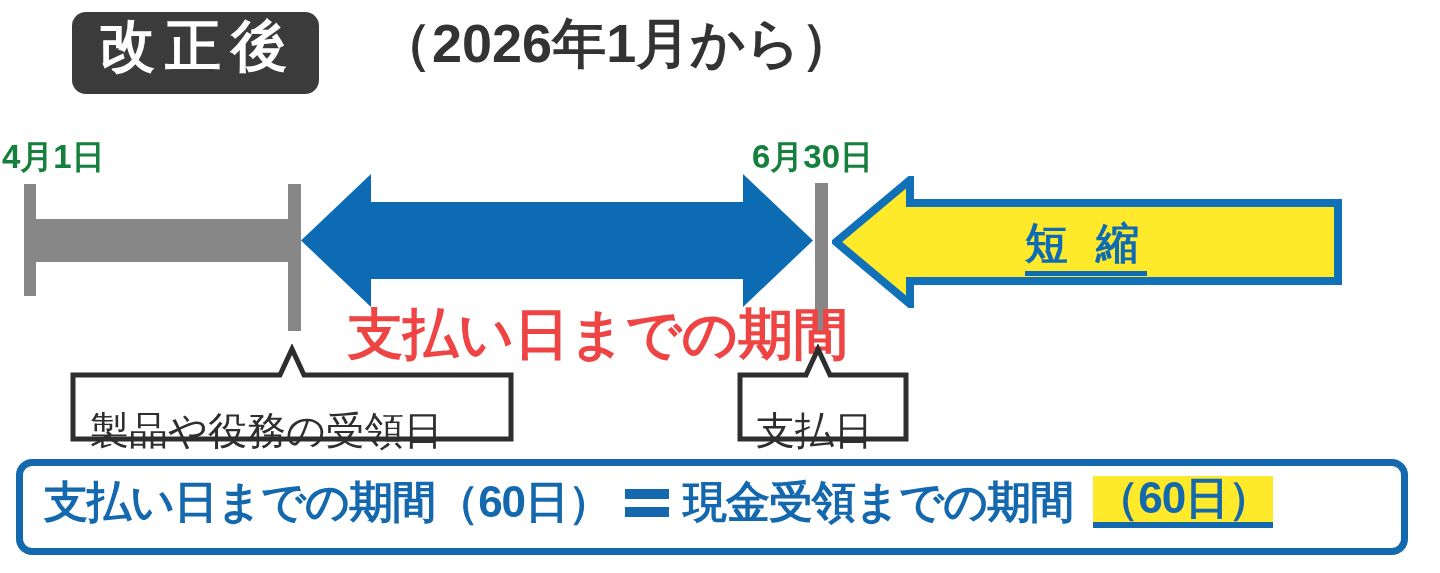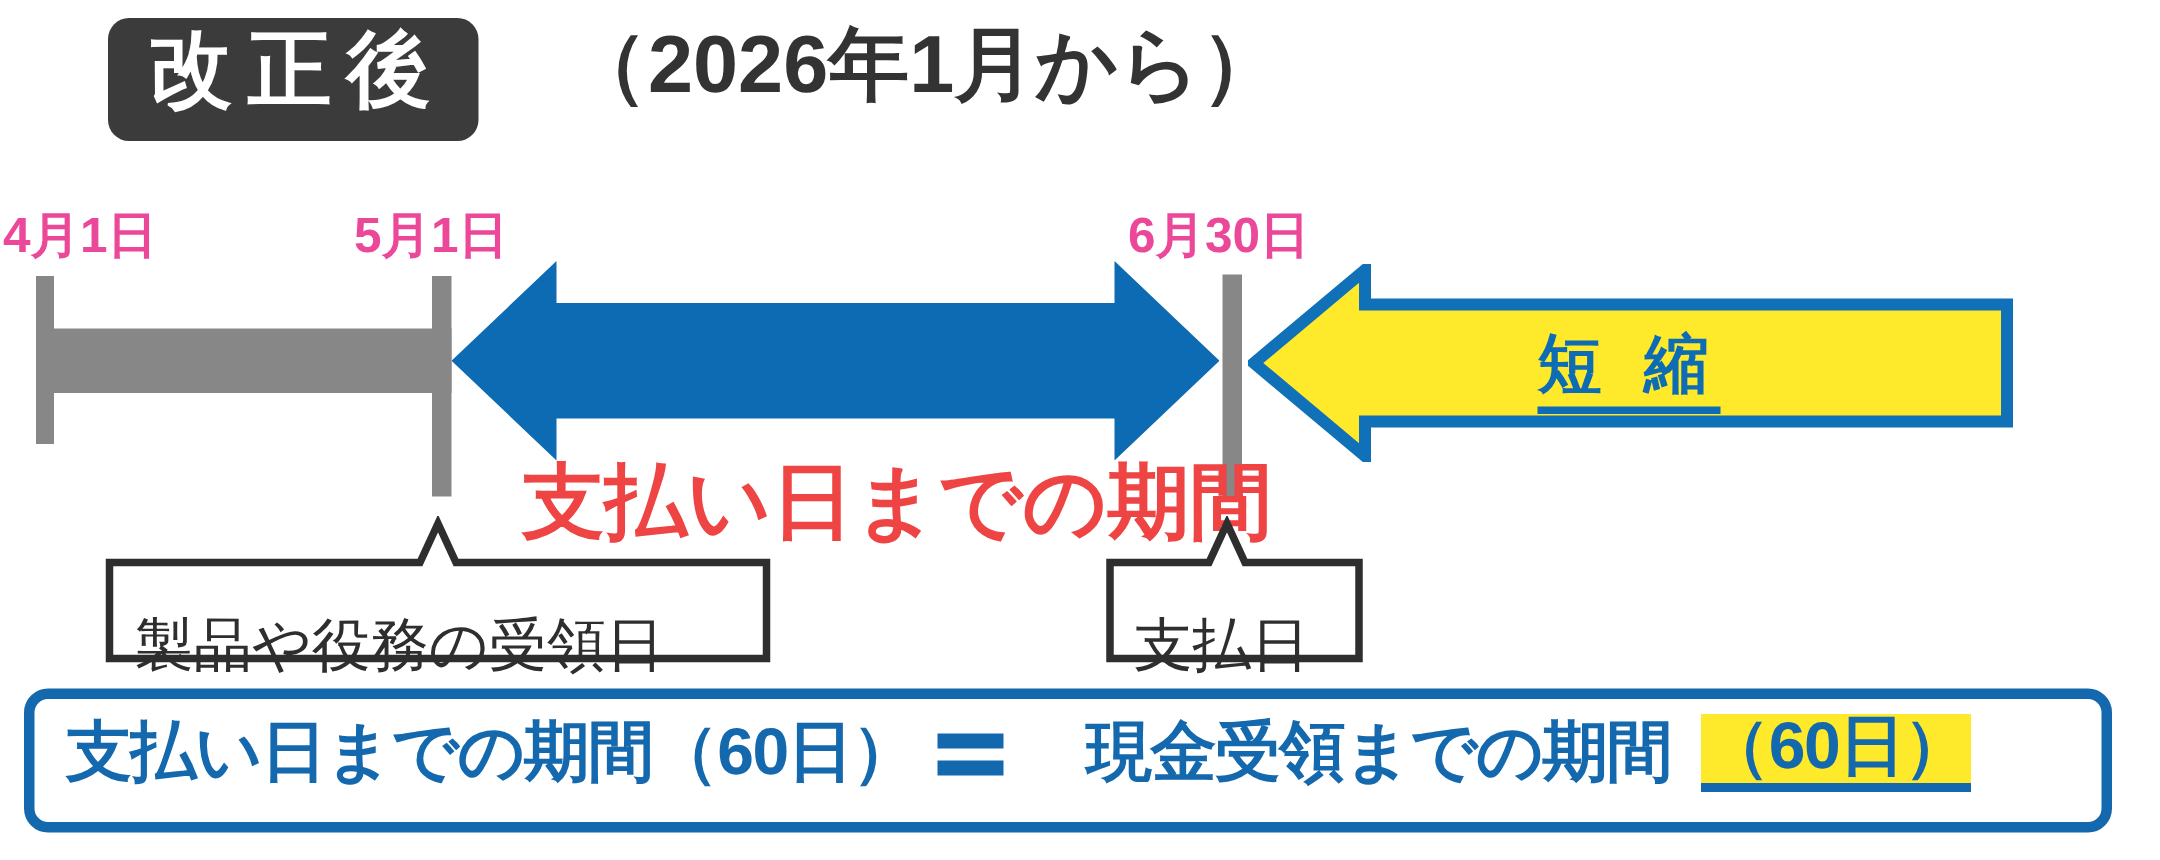--- a/index.html
+++ b/index.html
@@ -30,21 +30,21 @@
     left:378px;top:16px;
     color:#333333;
     font-size:54px;
     font-weight:700;
     line-height:1.0;
     white-space:nowrap;
   }
 
   
   .date-label{
-    color:#ec4899;
+    color:#15803d;
     font-size:33px;
     font-weight:600;
     line-height:1.0;
     white-space:nowrap;
     text-align:center;
   }
   #date-apr{left:2px;top:140px;}
   #date-may{left:236px;top:140px;}
   #date-jun{left:752px;top:140px;}
 
@@ -124,39 +124,38 @@
     display:inline-block;
     margin:0 14px;
     position:relative;
     width:44px;height:34px;
   }
   #summary-equals::before,#summary-equals::after{
     content:"";position:absolute;left:0;width:44px;height:10px;background:#1468ad;
   }
   #summary-equals::before{top:4px;}
   #summary-equals::after{top:22px;}
-  #summary-right{letter-spacing:-1px;margin-left:41px;}
+  #summary-right{letter-spacing:-1px;}
   #summary-highlight{
     background:#ffe92b;
     border-bottom:6px solid #1468ad;
     padding:0 2px 2px 2px;
     letter-spacing:-1px;
     margin-left:20px;
   }
 </style>
 </head>
 <body>
 
 <div id="stage">
 
   <div class="abs" id="title-badge">改正後</div>
   <div class="abs" id="title-rest">（2026年1月から）</div>
 
   <div class="abs date-label" id="date-apr">4月1日</div>
-  <div class="abs date-label" id="date-may">5月1日</div>
   <div class="abs date-label" id="date-jun">6月30日</div>
 
   <div class="abs" id="gray-tick-apr"></div>
   <div class="abs" id="gray-bar"></div>
   <div class="abs" id="gray-tick-may"></div>
   <div class="abs" id="gray-tick-jun"></div>
 
   <svg class="abs" id="blue-arrow" viewBox="0 0 512 133">
     <polygon points="0,66.5 70,0 70,28 442,28 442,0 512,66.5 442,133 442,105 70,105 70,133" fill="#0c6bb3"></polygon>
   </svg>

